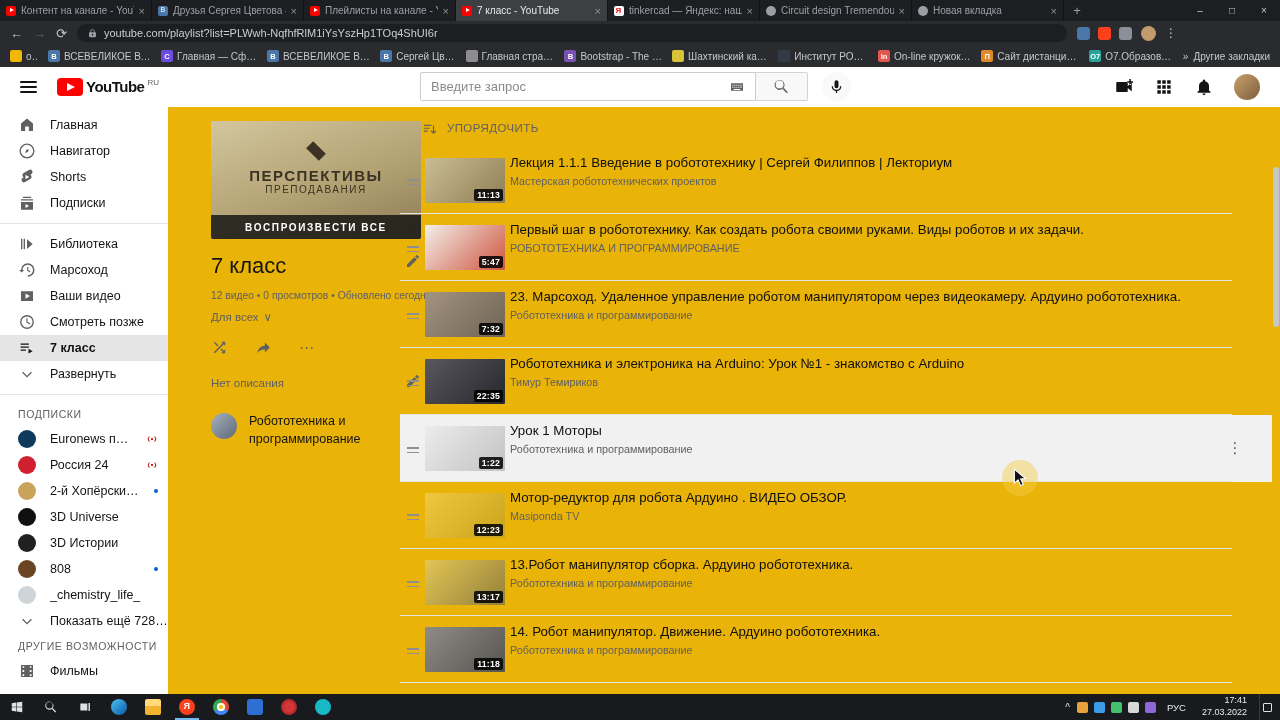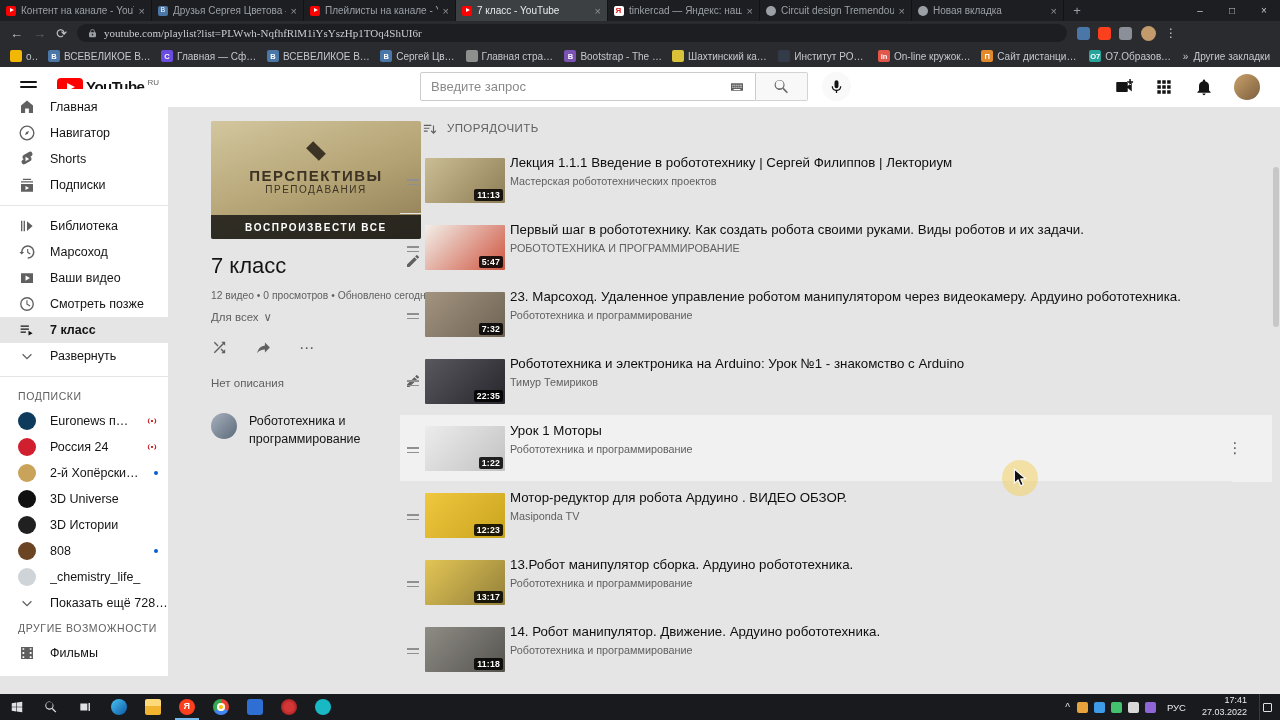--- a/index.html
+++ b/index.html
@@ -24,34 +24,34 @@
 .fav-generic{background:#9aa0a6;border-radius:50%;}
 #newtab-btn{width:26px;color:#9aa0a6;font-size:13px;display:flex;align-items:center;justify-content:center;}
 #win-controls{margin-left:auto;display:flex;}
 .win-btn{width:32px;display:flex;align-items:center;justify-content:center;color:#c4c7cc;font-size:10px;}
 
 #addressbar{position:absolute;left:0;top:21px;width:1280px;height:24px;background:#292b2f;display:flex;align-items:center;padding:0 10px;gap:10px;}
 .nav-ico{color:#c4c7cc;font-size:13px;line-height:1;}
 .nav-ico.disabled{color:#5f6368;}
 #url-pill{flex:1;height:18px;background:#1d1e22;border-radius:9px;display:flex;align-items:center;padding:0 10px;gap:6px;max-width:990px;color:#9aa0a6;}
 #url-pill [data-icon] svg{width:11px;height:11px;fill:#9aa0a6;}
-#url-text{color:#c9cdd2;font-size:11px;white-space:nowrap;overflow:hidden;font-family:Liberation Serif, serif;}
+#url-text{color:#c9cdd2;font-size:11px;white-space:nowrap;overflow:hidden;}
 .addr-right{display:flex;align-items:center;gap:9px;}
 .ext-ico{width:13px;height:13px;border-radius:3px;}
 #addr-avatar{width:15px;height:15px;border-radius:50%;background:#c29a6b;}
 .addr-menu{color:#c4c7cc;font-size:12px;}
 
 #bookmarksbar{position:absolute;left:0;top:45px;width:1280px;height:22px;background:#292b2f;display:flex;align-items:center;padding:0 10px;gap:9px;overflow:hidden;}
 .bm{display:flex;align-items:center;gap:4px;color:#c4c7cc;font-size:10px;white-space:nowrap;flex:0 1 auto;min-width:0;}
 .bm span:last-child{overflow:hidden;text-overflow:ellipsis;}
 .bm-ico{width:12px;height:12px;border-radius:2px;color:#fff;font-size:7.5px;display:flex;align-items:center;justify-content:center;font-weight:bold;flex:0 0 auto;}
 #bm-other{margin-left:auto;display:flex;align-items:center;gap:5px;color:#c4c7cc;font-size:10px;white-space:nowrap;flex:0 0 auto;}
 
 
-#yt{position:absolute;left:0;top:67px;width:1280px;height:627px;background:#e5e5e5;}
+#yt{position:absolute;left:0;top:67px;width:1280px;height:627px;background:#eab308;}
 #masthead{position:absolute;left:0;top:0;width:100%;height:40px;background:#fff;display:flex;align-items:center;}
 #hamburger{margin-left:20px;width:17px;cursor:pointer;}
 #hamburger div{height:2px;background:#141414;margin:3px 0;border-radius:1px;}
 #logo{display:flex;align-items:flex-start;margin-left:20px;gap:3px;cursor:pointer;}
 #logo-mark{width:26px;height:18px;background:#f00;border-radius:4px;position:relative;}
 #logo-mark::after{content:"";position:absolute;left:10px;top:4.5px;border-left:8px solid #fff;border-top:4.5px solid transparent;border-bottom:4.5px solid transparent;}
 #logo-text{font-size:15px;font-weight:bold;letter-spacing:-0.5px;color:#141414;}
 #logo-region{font-size:8px;color:#606060;margin-top:0;}
 #search-wrap{position:absolute;left:420px;top:5px;display:flex;align-items:center;}
 #search-box{width:336px;height:29px;border:1px solid #ccc;border-radius:2px 0 0 2px;display:flex;align-items:center;padding:0 10px;gap:8px;}
@@ -59,21 +59,21 @@
 #search-input::placeholder{color:#8a8a8a;}
 #search-box [data-icon] svg{width:16px;height:16px;fill:#606060;}
 #search-btn{width:52px;height:29px;border:1px solid #d3d3d3;border-left:none;background:#f8f8f8;border-radius:0 2px 2px 0;display:flex;align-items:center;justify-content:center;}
 #search-btn svg{width:17px;height:17px;fill:#666;}
 #mic-btn{margin-left:14px;width:29px;height:29px;border-radius:50%;display:flex;align-items:center;justify-content:center;background:#f9f9f9;}
 #mic-btn svg{width:17px;height:17px;fill:#141414;}
 #mast-right{position:absolute;right:20px;top:0;height:40px;display:flex;align-items:center;gap:20px;}
 #mast-right [data-icon] svg{width:20px;height:20px;fill:#141414;}
 #avatar{width:26px;height:26px;border-radius:50%;background:linear-gradient(135deg,#c9a06a,#7d5f3e);}
 
-#sidebar{position:absolute;left:0;top:22px;width:168px;height:587px;background:#fff;overflow:hidden;padding-top:5px;}
+#sidebar{position:absolute;left:0;top:40px;width:168px;height:587px;background:#fff;overflow:hidden;padding-top:5px;}
 .side-item{height:26px;display:flex;align-items:center;gap:14px;padding-left:18px;font-size:12.5px;color:#141414;cursor:pointer;white-space:nowrap;}
 .side-item.active{background:#e5e5e5;font-weight:bold;}
 .side-item .ico{width:18px;height:18px;flex:0 0 auto;color:#606060;}
 .side-item .ico svg{width:18px;height:18px;fill:currentColor;}
 .side-item.active .ico{color:#141414;}
 .side-divider{height:1px;background:#e5e5e5;margin:7px 0;}
 .side-header{height:24px;display:flex;align-items:center;padding-left:18px;font-size:10.5px;color:#606060;letter-spacing:0.6px;}
 .sub-avatar{width:18px;height:18px;border-radius:50%;flex:0 0 auto;}
 .side-label{flex:1;overflow:hidden;text-overflow:ellipsis;}
 .sub-badge{margin-right:10px;flex:0 0 auto;display:flex;align-items:center;}

